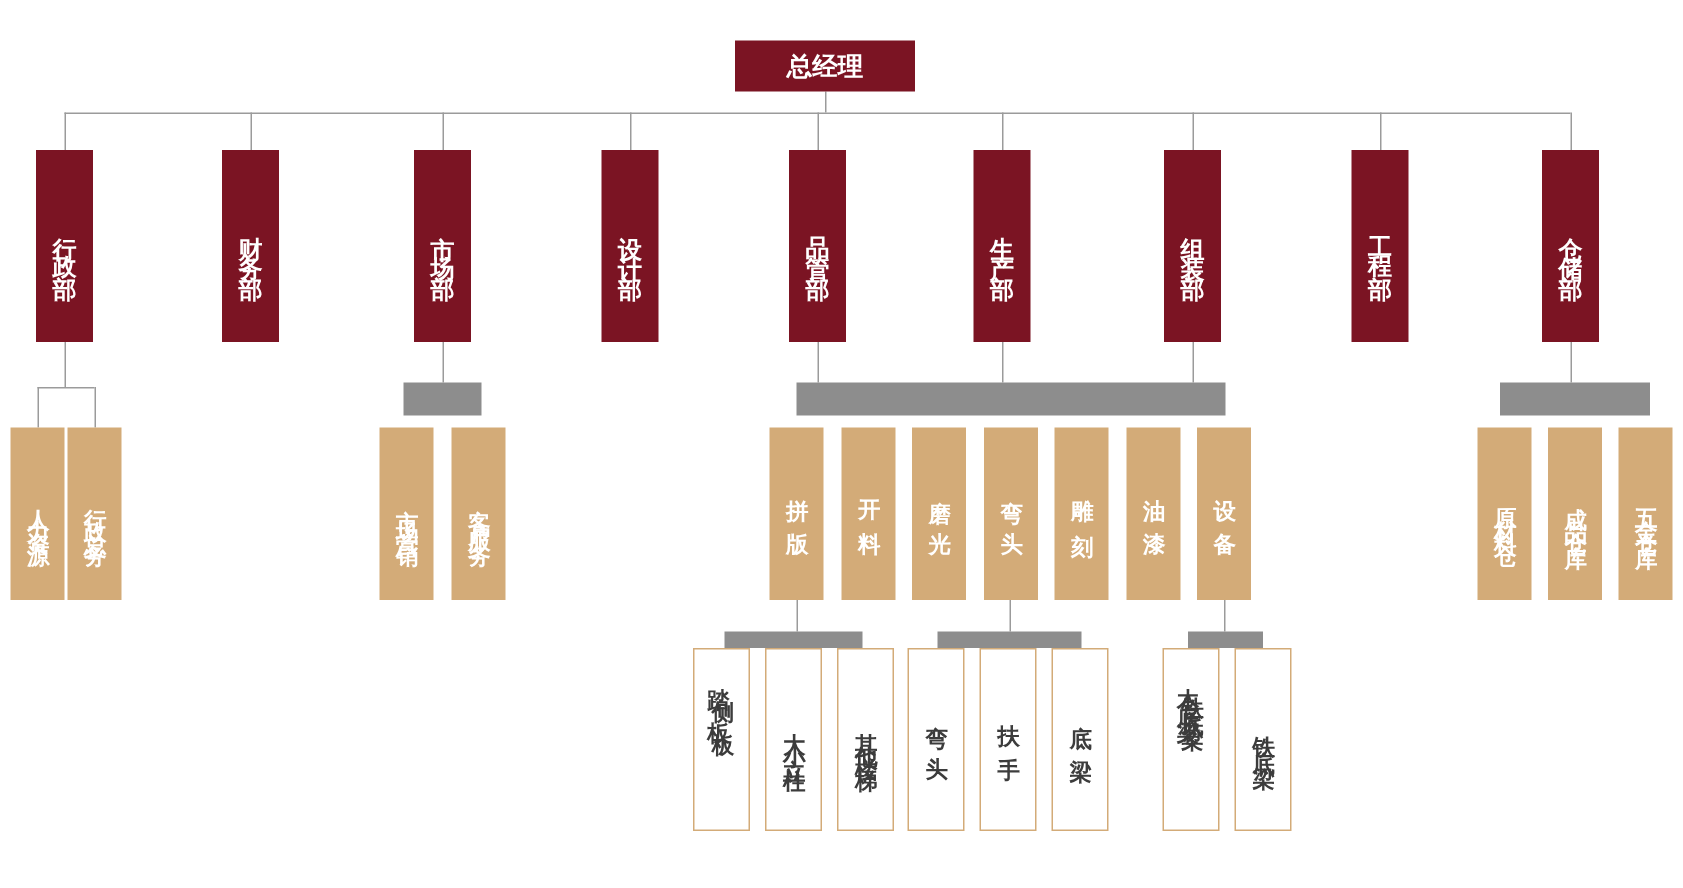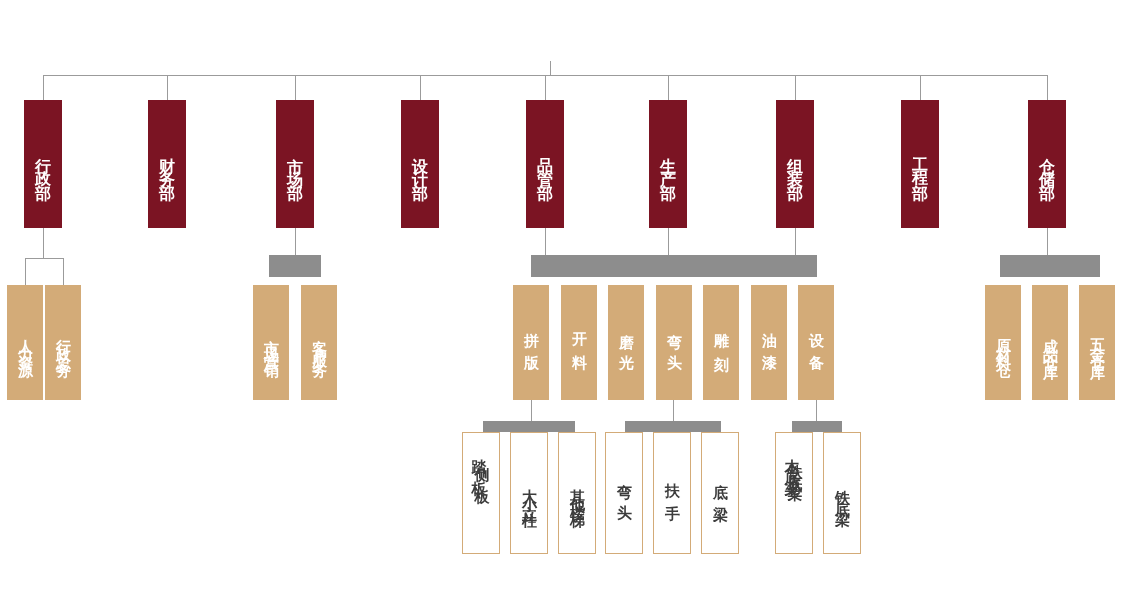--- a/index.html
+++ b/index.html
@@ -61,20 +61,23 @@
   <div class="vline" style="left:673px;top:400px;height:21px;"></div>
   <div class="vline" style="left:816px;top:400px;height:21px;"></div>
 
   <div class="bar" style="left:269px;top:255px;width:52px;height:22px;"></div>
   <div class="bar" style="left:531px;top:255px;width:286px;height:22px;"></div>
   <div class="bar" style="left:1000px;top:255px;width:100px;height:22px;"></div>
   <div class="bar" style="left:483px;top:421px;width:92px;height:11px;"></div>
   <div class="bar" style="left:625px;top:421px;width:96px;height:11px;"></div>
   <div class="bar" style="left:792px;top:421px;width:50px;height:11px;"></div>
 
+  <div class="node root-box" style="left:490px;top:27px;width:120px;height:34px;">
+    <span>总经理</span>
+  </div>
 
   <div class="node dept" style="left:24px;top:100px;">
     <span class="vtext">行政部</span>
   </div>
   <div class="node dept" style="left:148px;top:100px;">
     <span class="vtext">财务部</span>
   </div>
   <div class="node dept" style="left:276px;top:100px;">
     <span class="vtext">市场部</span>
   </div>

